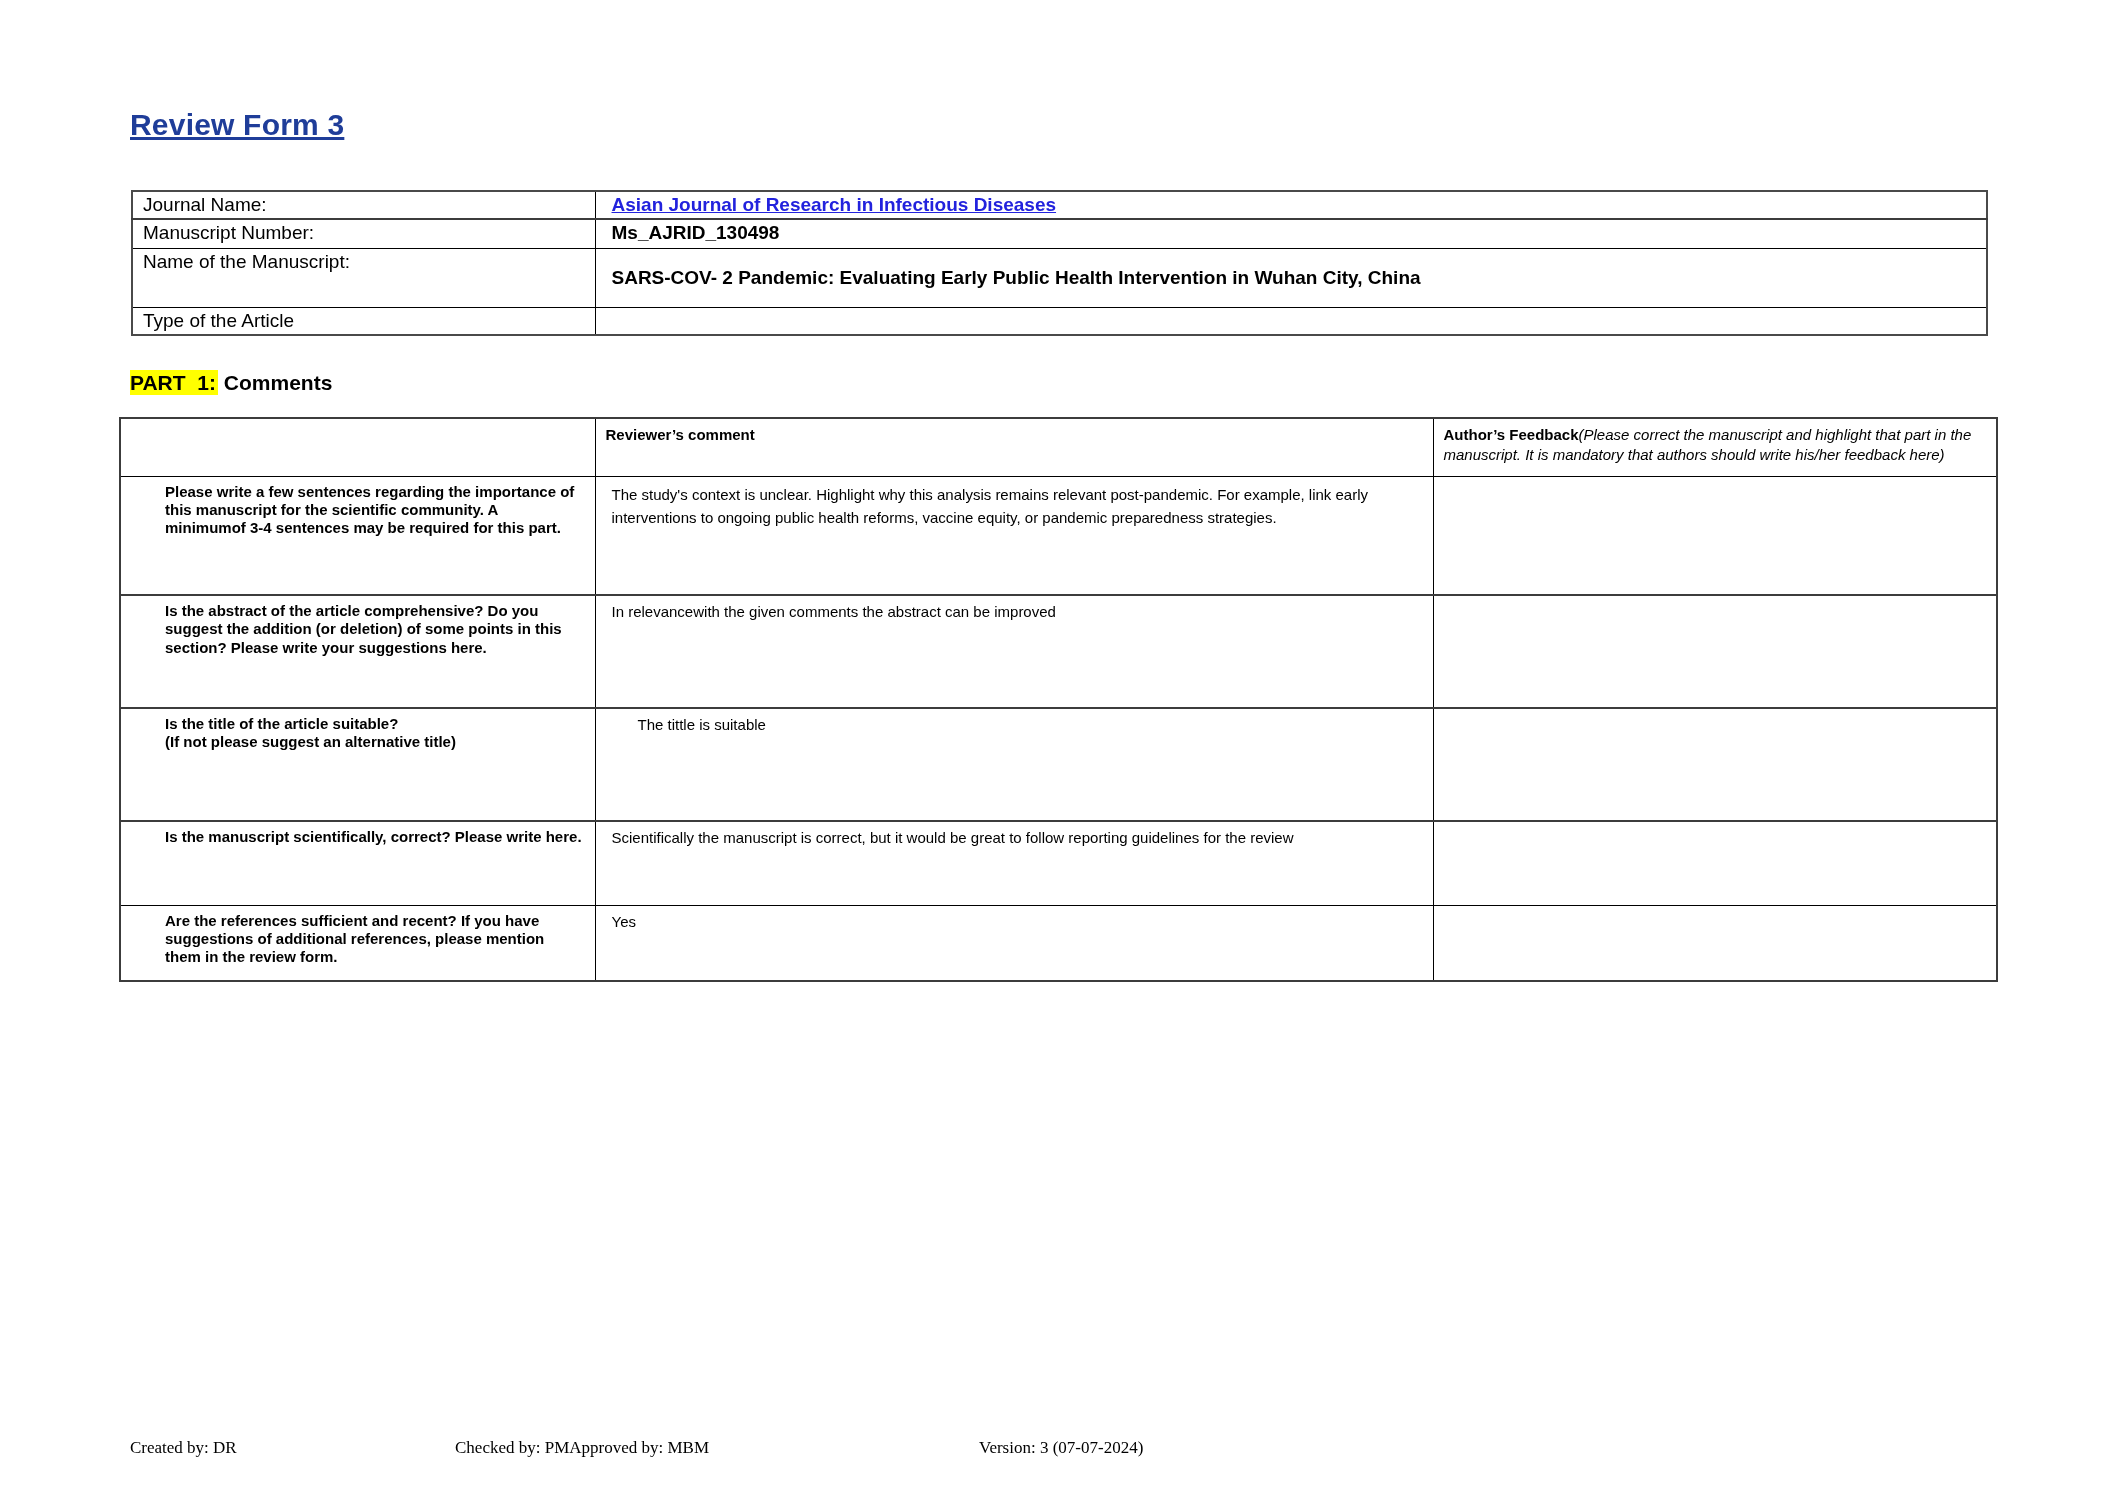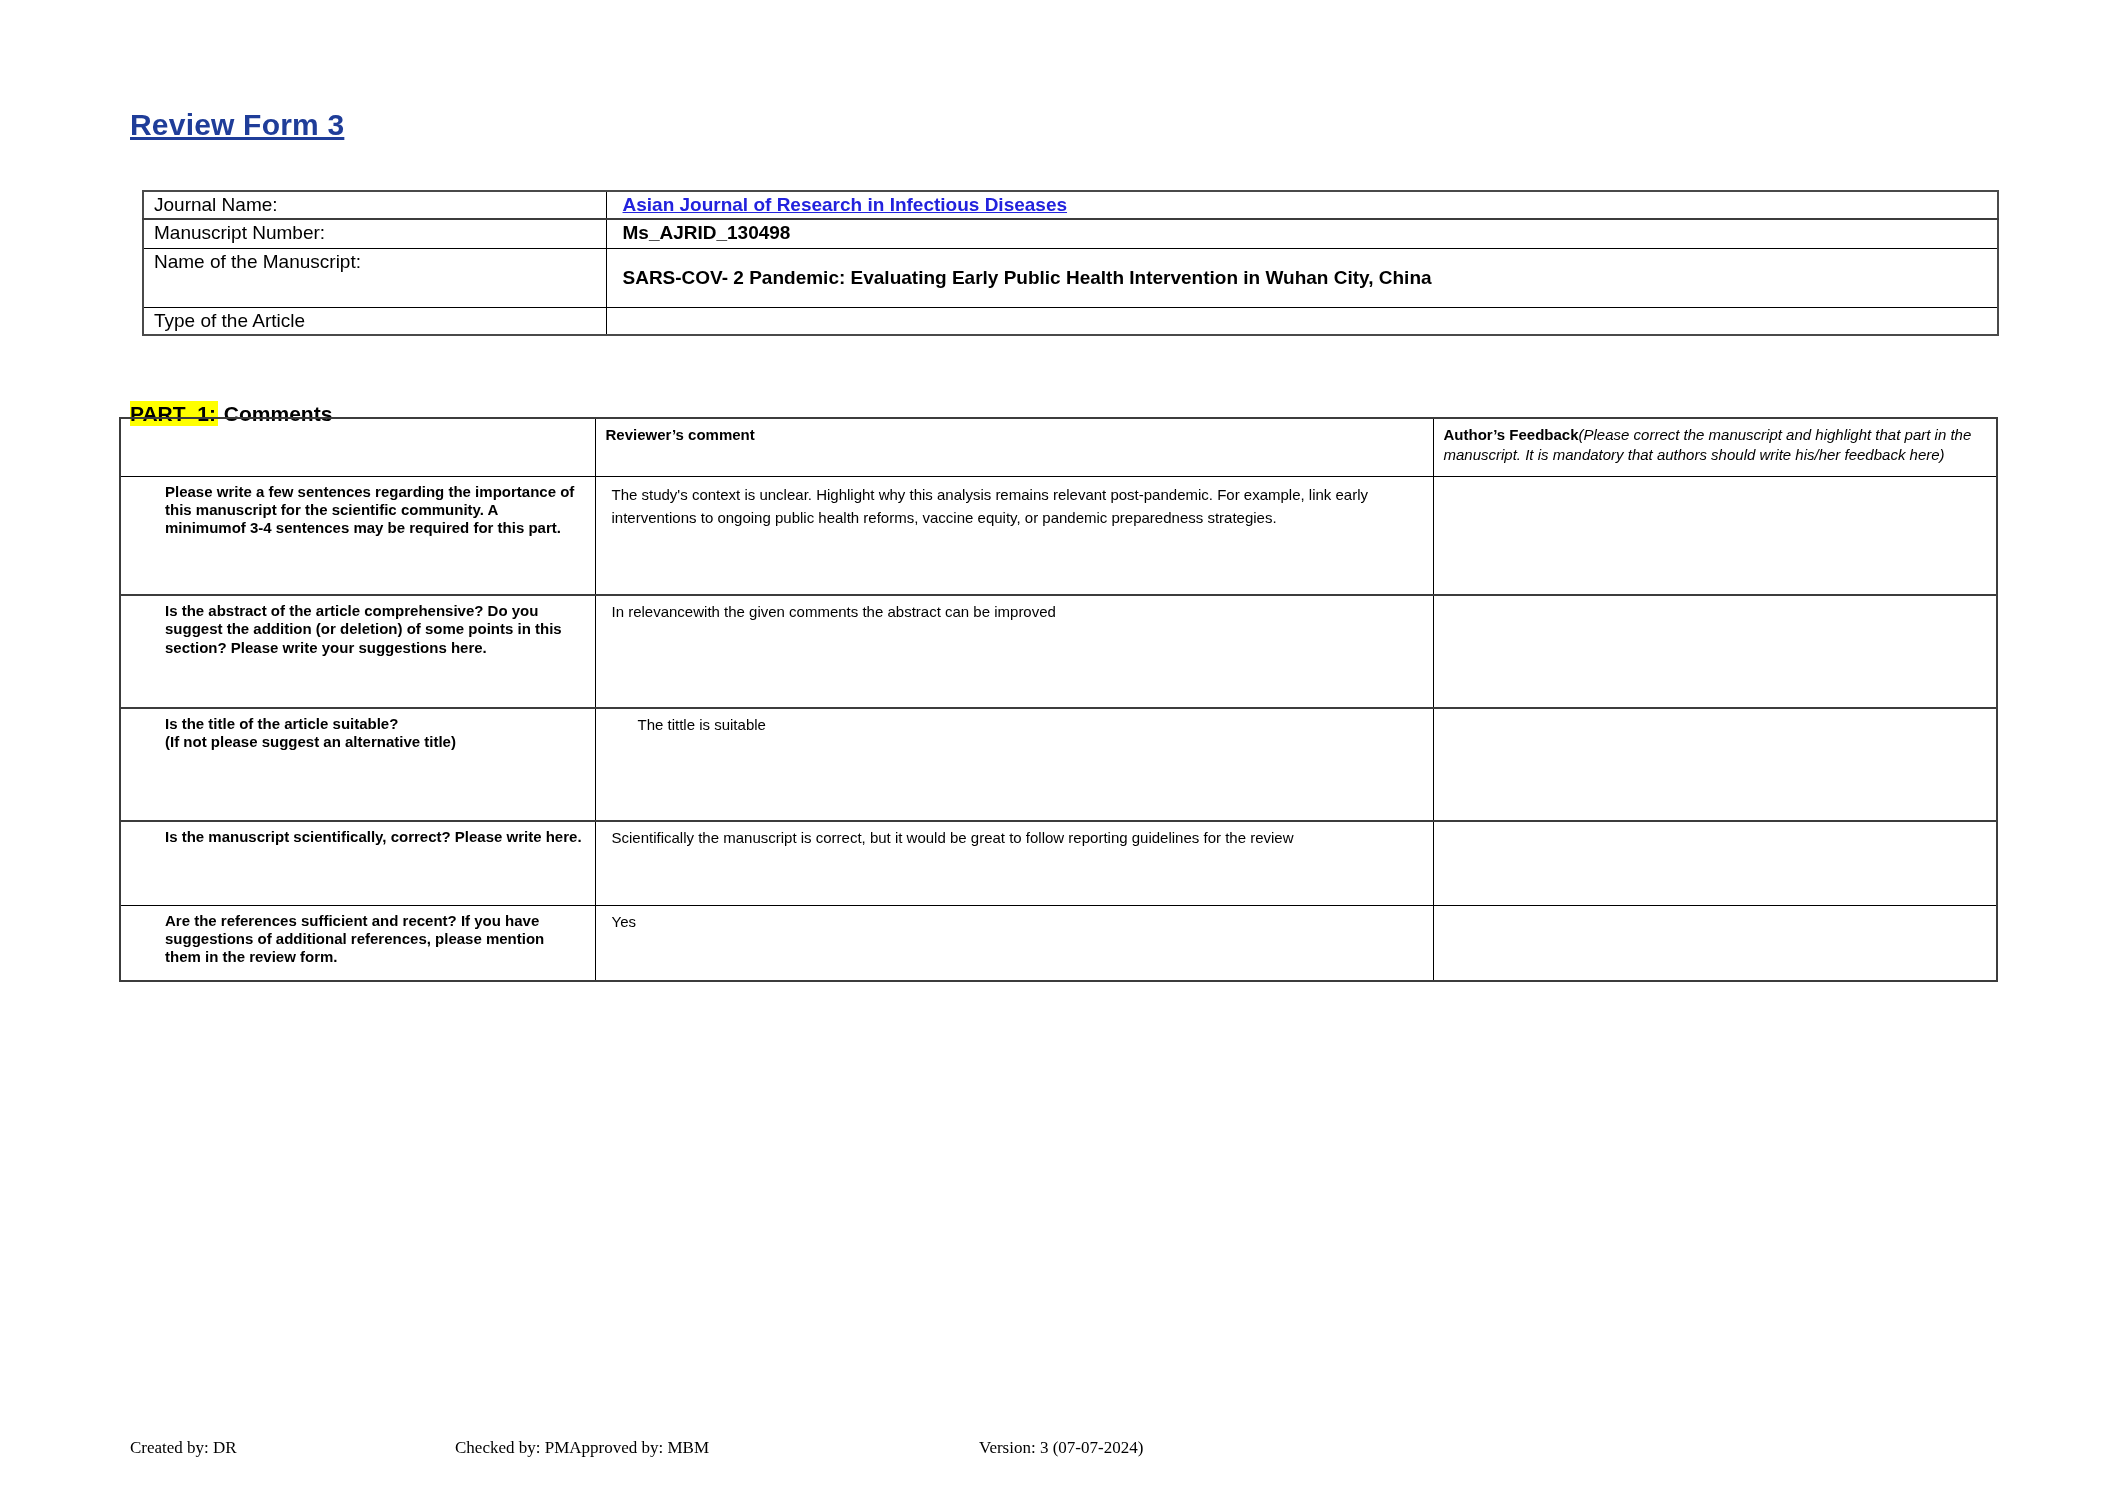--- a/index.html
+++ b/index.html
@@ -25,21 +25,21 @@
     font-weight: bold;
     color: #1f3d99;
     text-decoration: underline;
     letter-spacing: 0.2px;
   }
 
   
   table { border-collapse: collapse; table-layout: fixed; }
   .info-table {
     position: absolute;
-    left: 142px;
+    left: 131px;
     top: 190px;
     width: 1857px;
     font-size: 19px;
     border-radius: 18px;
   }
   .info-table td {
     border: 1px solid #000;
     vertical-align: top;
     padding: 2px 10px 2px 10px;
     overflow: hidden;
@@ -55,21 +55,20 @@
   .info-table .bold-value { font-weight: bold; }
   .info-table td.title-value { vertical-align: middle; }
 
   
   .part-heading {
     position: absolute;
     left: 130px;
     top: 371px;
     font-size: 21px;
     font-weight: bold;
-    margin-top: 31px;
   }
   .part-heading .hl {
     background: #ffff00;
     white-space: pre;
     padding: 1px 2px 1px 0;
   }
 
   
   .comments-table {
     position: absolute;

